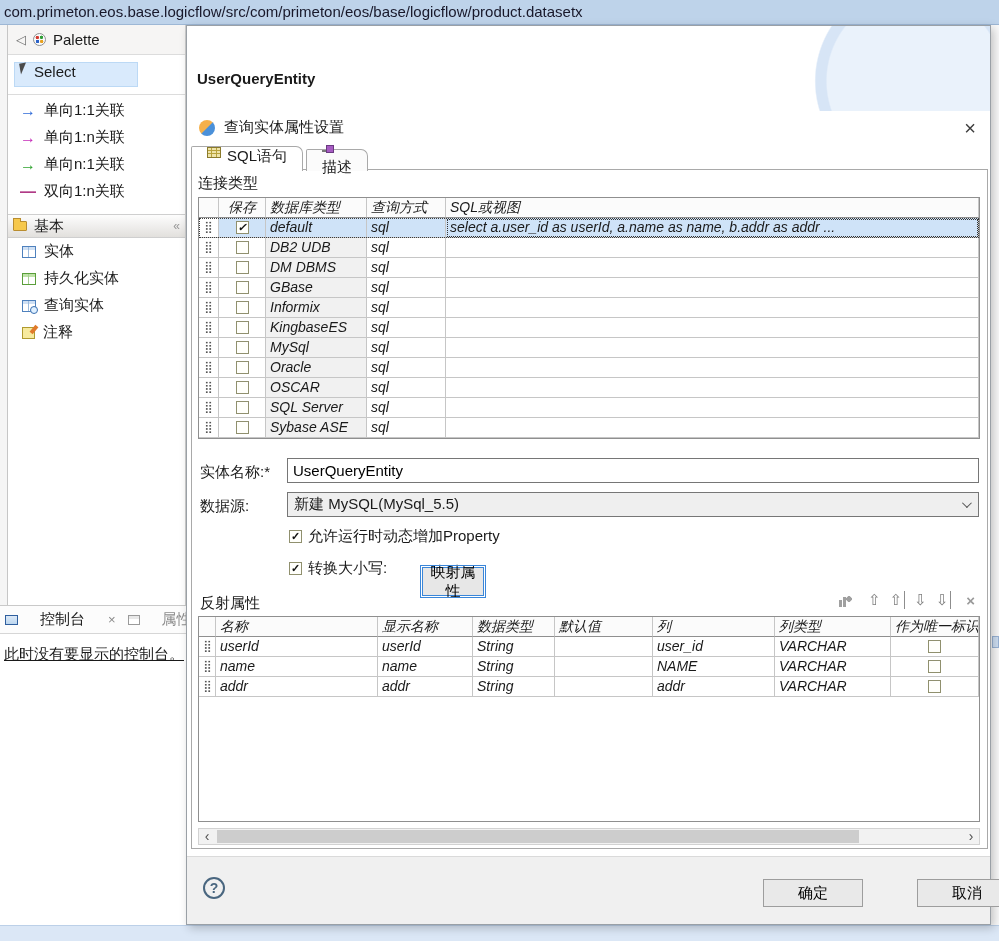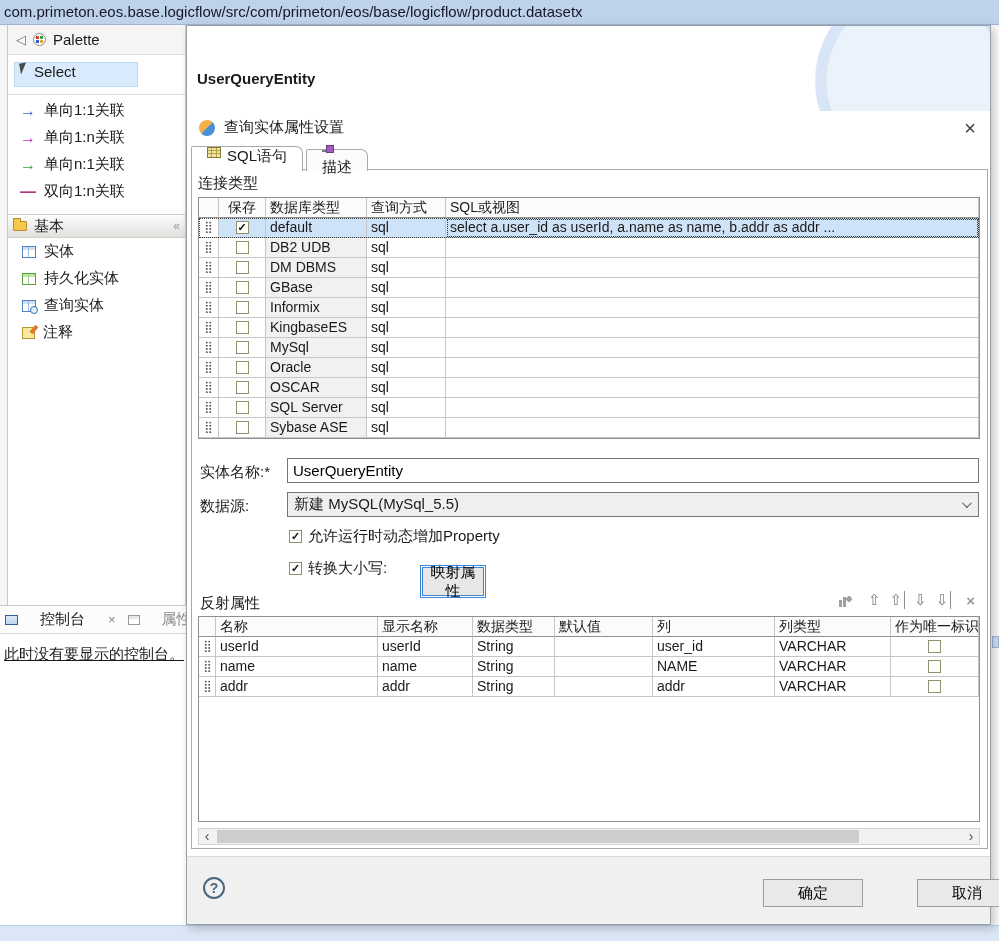--- a/index.html
+++ b/index.html
@@ -87,21 +87,21 @@
   .lbl{position:absolute;white-space:nowrap;}
   .lbl-conn{left:6px;top:4px;}
   .lbl-entity{left:8px;top:293px;}
   .lbl-ds{left:8px;top:327px;}
   .lbl-reflect{left:8px;top:424px;}
 
   
   .dtable{position:absolute;border:1px solid #8f8f8f;background:#fff;font-size:14px;overflow:hidden;}
   .conn-table{left:6px;top:27px;width:782px;height:242px;}
   .reflect-table{left:6px;top:446px;width:782px;height:206px;}
-  .tr{display:grid;height:20px;line-height:19px;}
+  .tr{display:grid;height:20px;line-height:19px;font-style:italic;}
   .conn-table .tr{grid-template-columns:20px 47px 101px 79px minmax(0,1fr);}
   .reflect-table .tr{grid-template-columns:17px 162px 95px 82px 98px 122px 116px minmax(0,1fr);}
   .td,.th{border-right:1px solid #c6c6c6;border-bottom:1px solid #c6c6c6;padding:0 4px;white-space:nowrap;overflow:hidden;}
   .th{background:#fbfbfb;border-bottom:1px solid #8f8f8f;}
   .th.center{text-align:center;}
   .td.gray{background:#f1f1f1;}
   .td.cbcell,.td.handle{display:flex;align-items:center;justify-content:center;padding:0;}
   .tr.sel .td{background:#cfe3f8;}
   .tr.sel .td.handle{background:#fff;}
   .tr.sel{outline:1px dotted #3c3c3c;outline-offset:-1px;}

